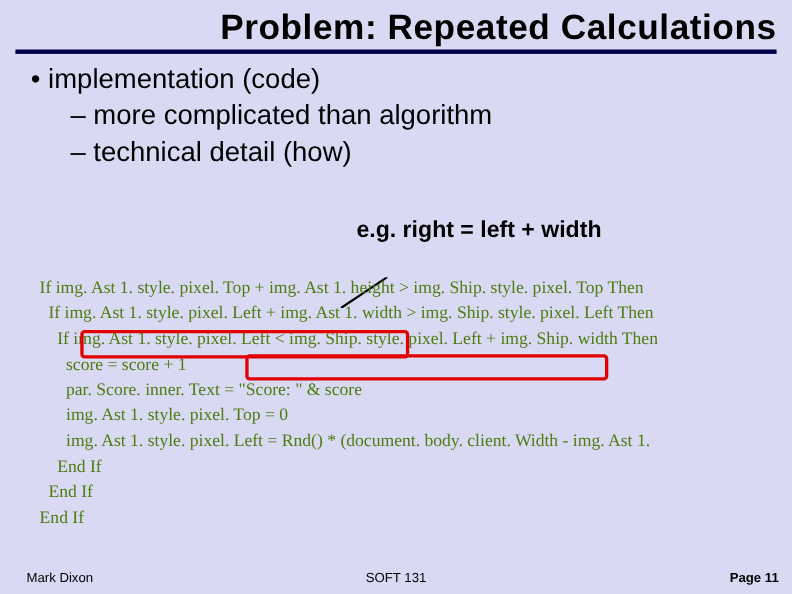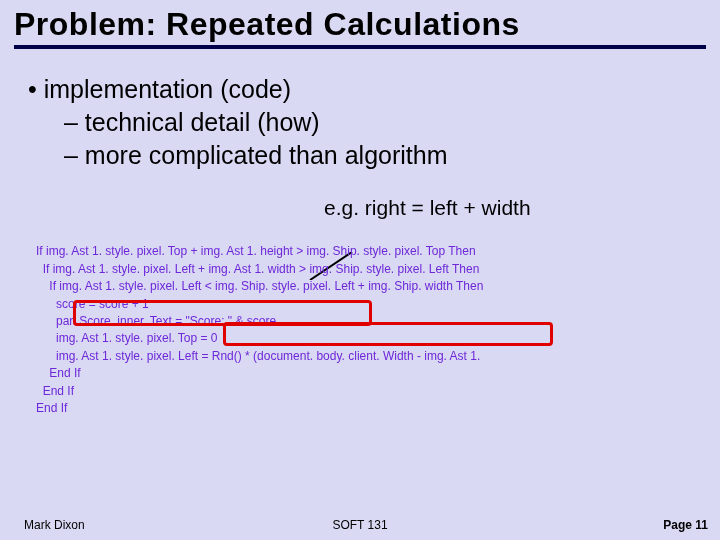--- a/index.html
+++ b/index.html
@@ -8,66 +8,67 @@
     height: 540px;
     background: #d9d9f3;
     font-family: Arial, Helvetica, sans-serif;
     position: relative;
     overflow: hidden;
   }
   .title-bar {
     border-bottom: 4px solid #00004a;
     margin: 6px 14px 0 14px;
     padding-bottom: 2px;
+    text-align: right;
   }
   .title {
     font-size: 32px;
     font-weight: bold;
     color: #000;
     letter-spacing: 0.5px;
   }
   .content {
-    padding: 26px 24px 0 24px;
+    padding: 9px 24px 0 24px;
   }
   .bullet1 {
     font-size: 25px;
     color: #000;
     margin-left: 4px;
   }
   .bullet1::before {
     content: "• ";
   }
   .sub {
     font-size: 25px;
     color: #000;
     margin-left: 40px;
     margin-top: 4px;
   }
   .example {
     font-size: 21px;
-    font-weight: normal;
+    font-weight: bold;
     color: #000;
     text-align: left;
     margin-left: 300px;
-    margin-top: 26px;
+    margin-top: 44px;
     margin-bottom: 6px;
     position: relative;
   }
   .arrow-line {
     position: absolute;
     width: 60px;
     height: 28px;
     left: 300px;
     top: 252px;
     pointer-events: none;
   }
   .code-block {
-    font-family: Liberation Sans, sans-serif;
-    font-size: 12px;
-    color: #6d28d9;
+    font-family: Liberation Serif, serif;
+    font-size: 16px;
+    color: #4d7c0f;
     line-height: 1.45;
     margin-left: 36px;
     margin-top: 4px;
     white-space: pre;
     position: relative;
   }
   .red-box {
     position: absolute;
     border: 3px solid #e00000;
     border-radius: 4px;
@@ -99,22 +100,22 @@
 </style>
 </head>
 <body>
 
 <div class="title-bar">
   <div class="title">Problem: Repeated Calculations</div>
 </div>
 
 <div class="content">
   <div class="bullet1">implementation (code)</div>
+  <div class="sub">– more complicated than algorithm</div>
   <div class="sub">– technical detail (how)</div>
-  <div class="sub">– more complicated than algorithm</div>
   <div class="example">e.g. right = left + width</div>
 </div>
 
 <svg class="arrow-line">
   <line x1="52" y1="0" x2="10" y2="28" stroke="#000" stroke-width="2"></line>
 </svg>
 
 <div class="code-block">
 <span>If img. Ast 1. style. pixel. Top + img. Ast 1. height &gt; img. Ship. style. pixel. Top Then</span>
 <span>  If img. Ast 1. style. pixel. Left + img. Ast 1. width &gt; img. Ship. style. pixel. Left Then</span>

